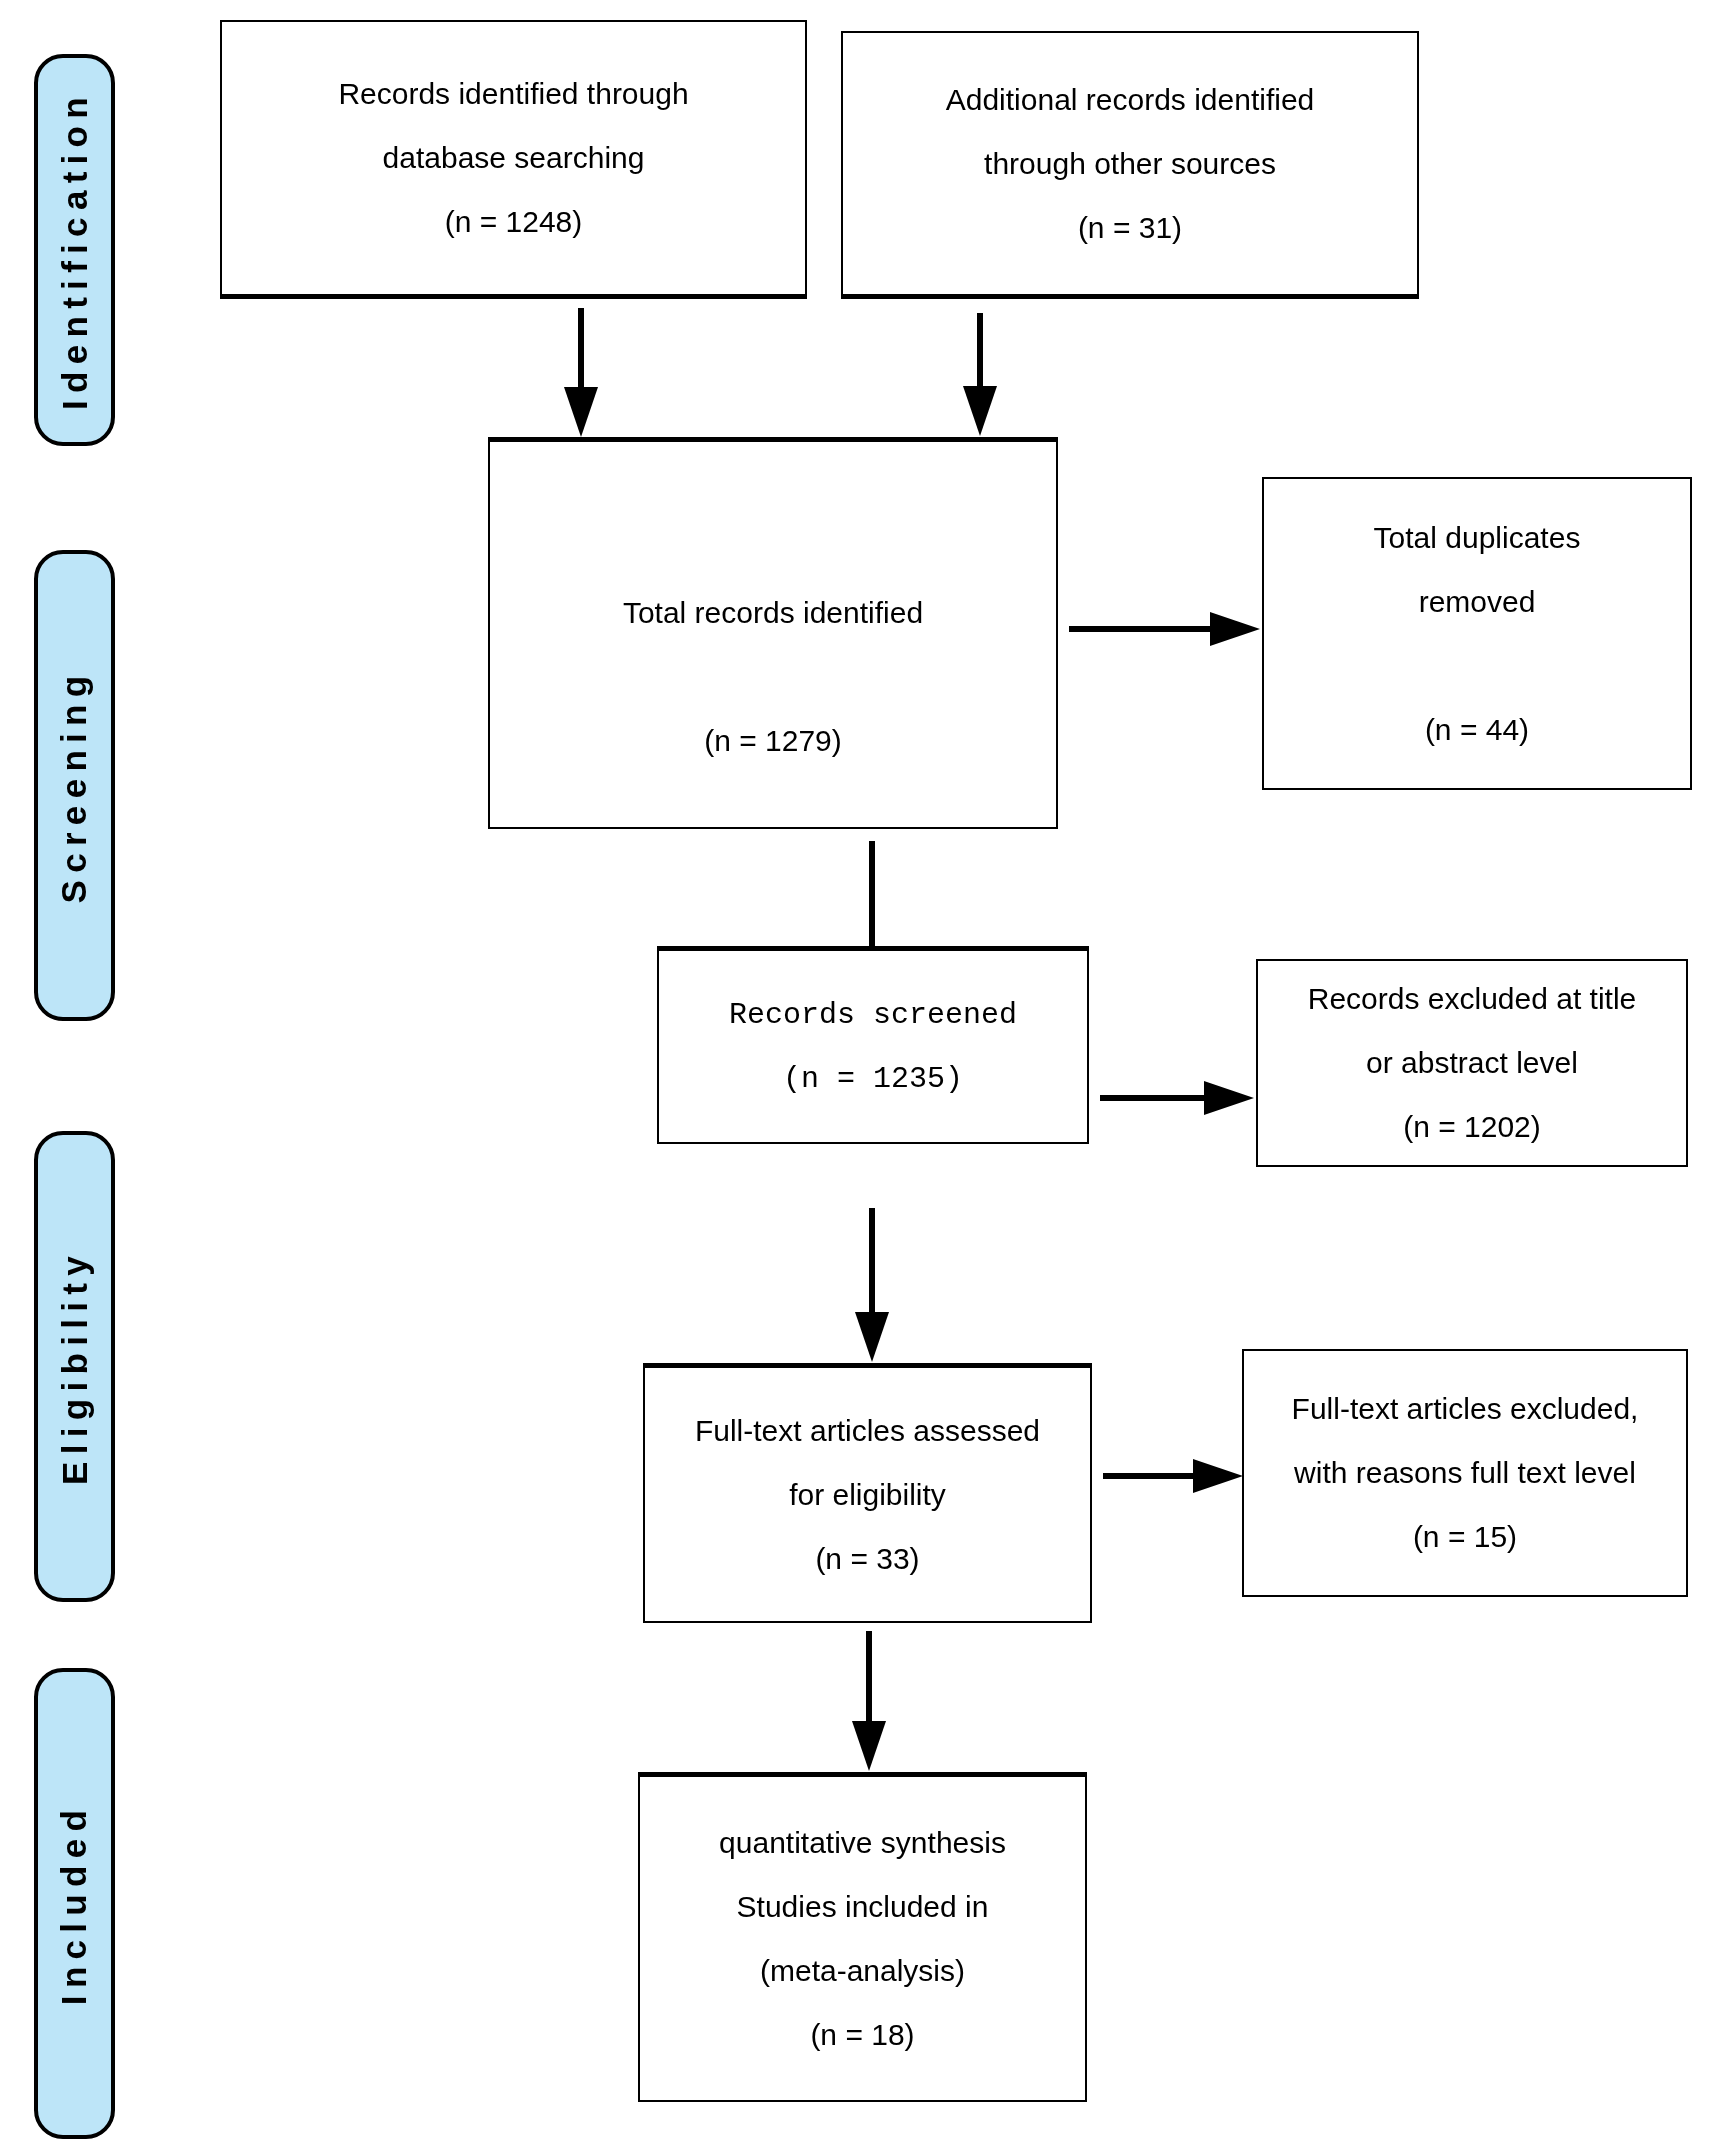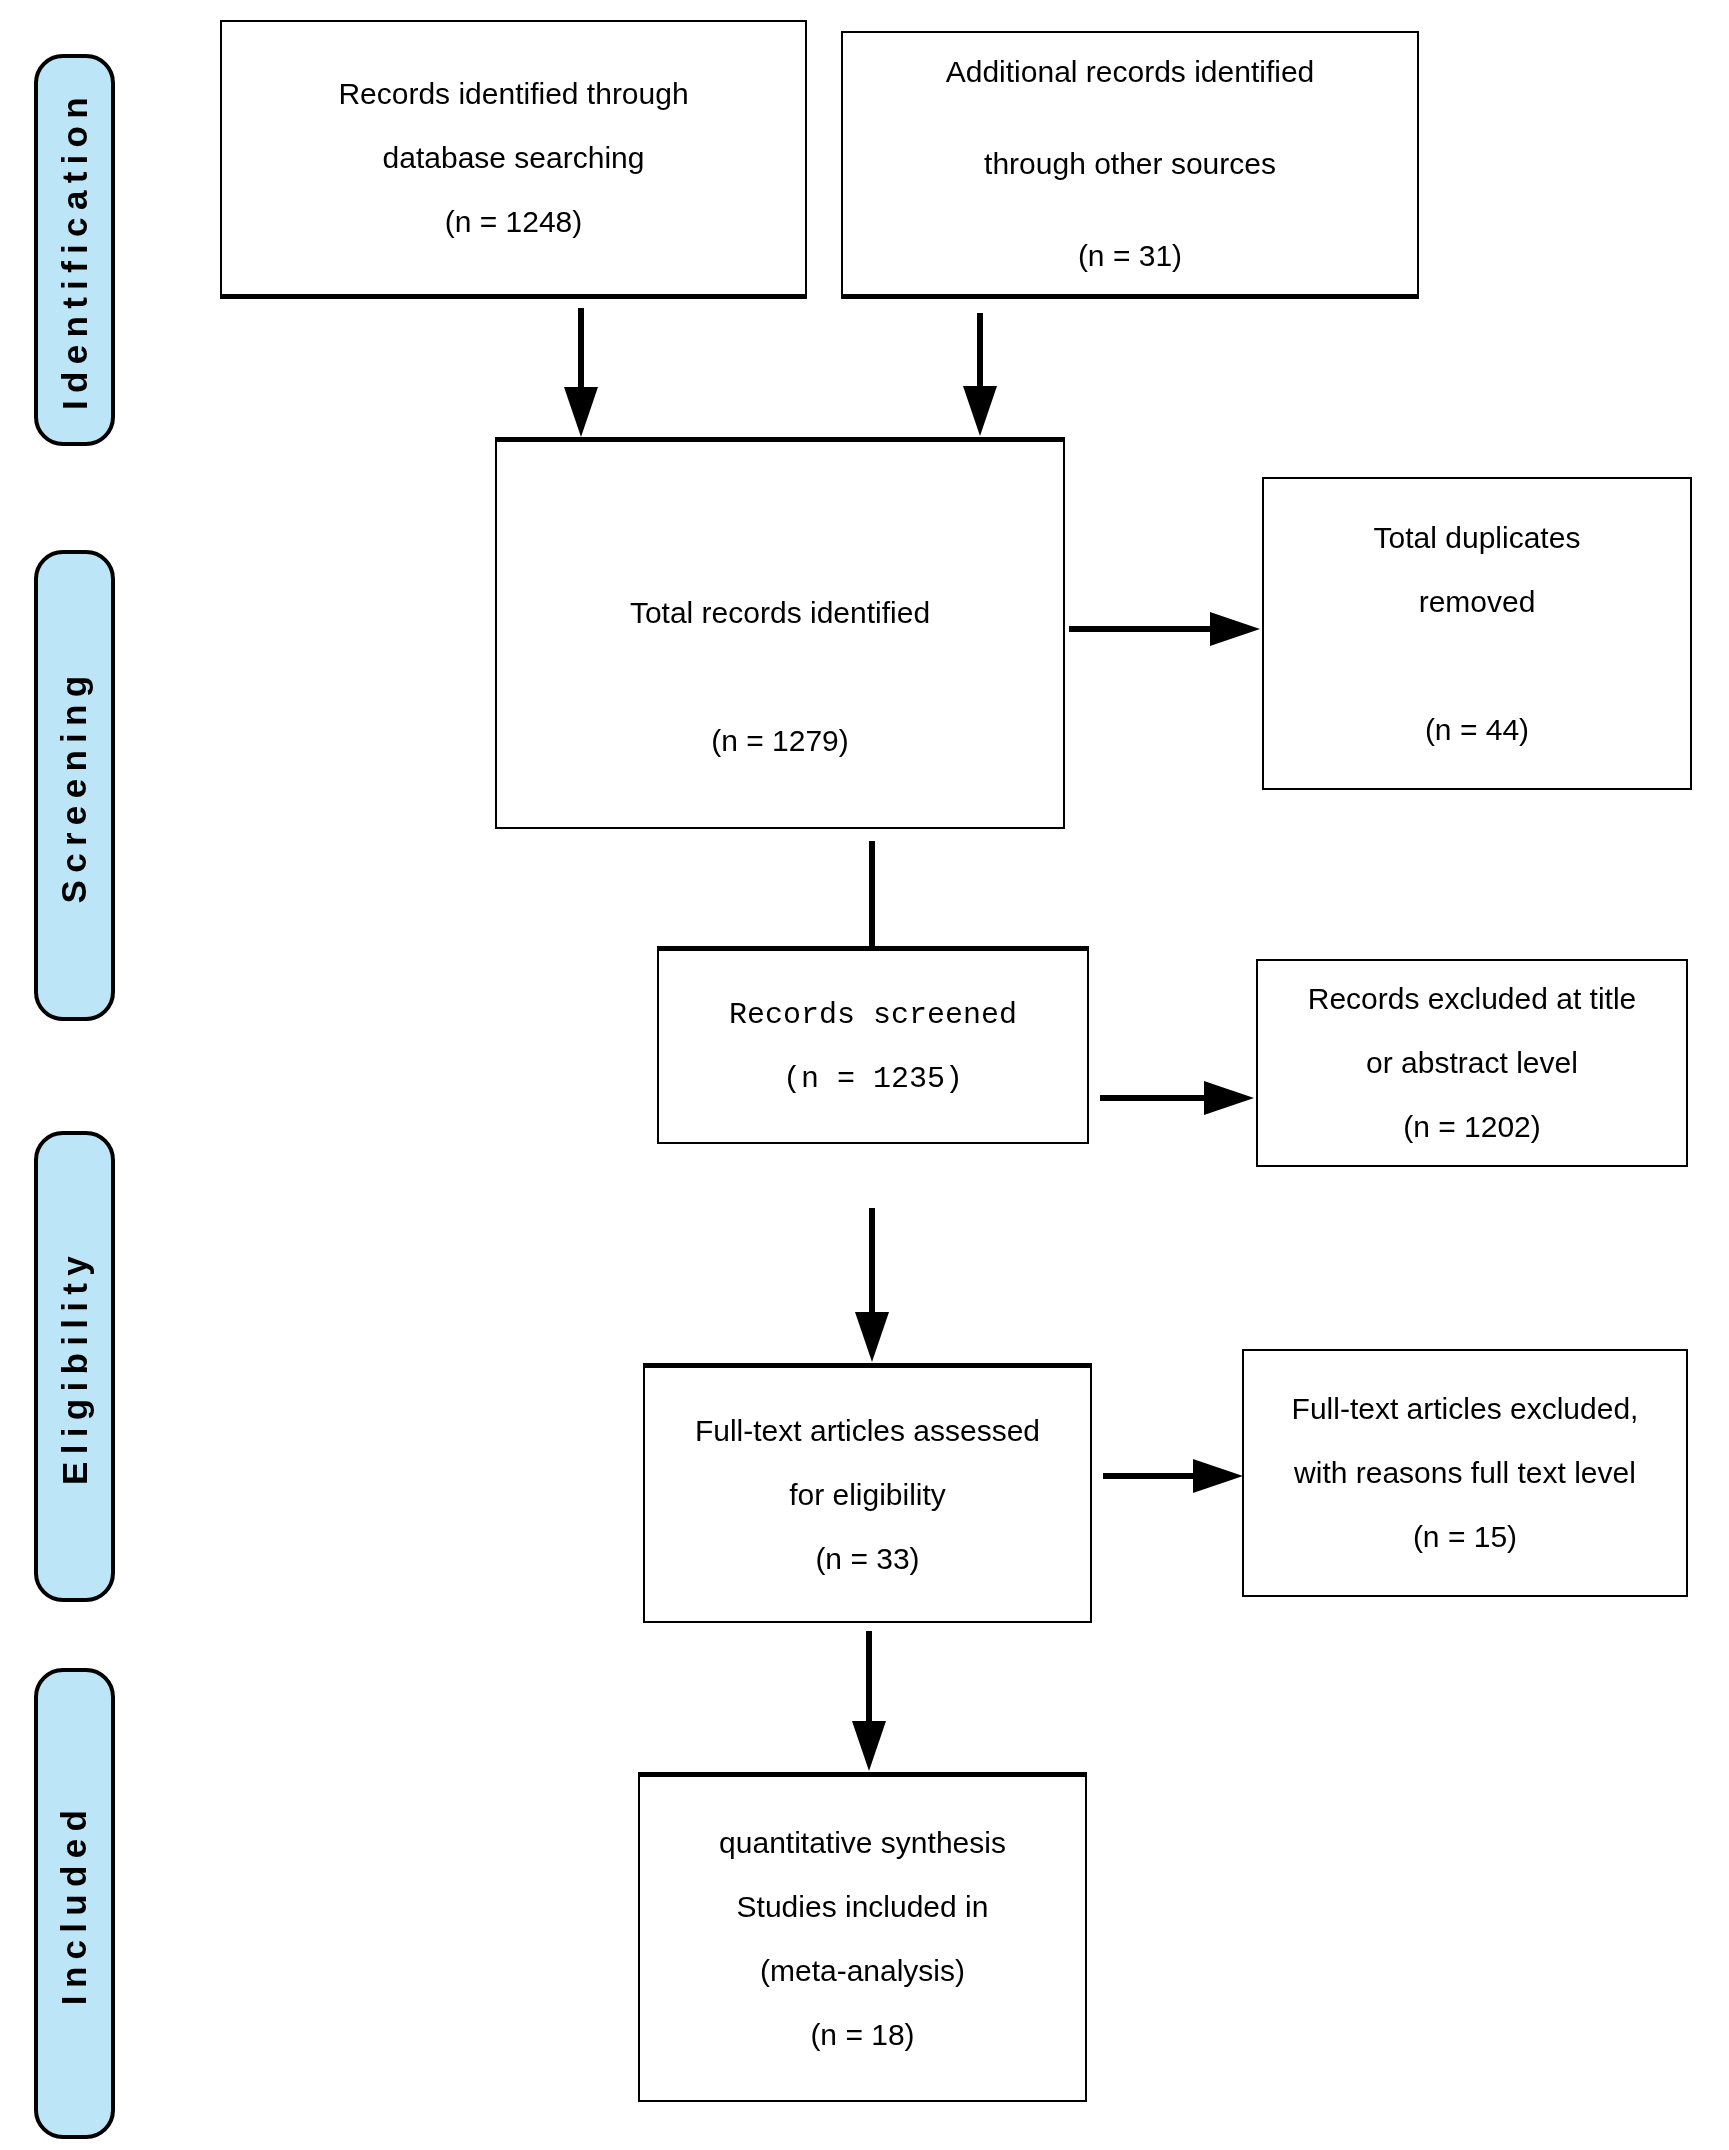--- a/index.html
+++ b/index.html
@@ -75,30 +75,30 @@
   <div class="stage" style="top: 1668px; height: 471px; background-color: rgb(189, 229, 248);">
     <span class="stage-label">Included</span>
   </div>
 
   <div class="box thick-bottom" style="left:220px;top:20px;width:587px;height:279px;">
     <div class="line">Records identified through</div>
     <div class="line">database searching</div>
     <div class="line">(n = 1248)</div>
   </div>
 
-  <div class="box thick-bottom" style="left:841px;top:31px;width:578px;height:268px;gap:28px;">
+  <div class="box thick-bottom" style="left:841px;top:31px;width:578px;height:268px;">
     <div class="line">Additional records identified</div>
     <div class="line">through other sources</div>
     <div class="line">(n = 31)</div>
   </div>
 
   <div class="varrow" style="left:578px;top:308px;height:79px;"></div>
   <div class="varrow" style="left:977px;top:313px;height:73px;"></div>
 
-  <div class="box thick-top" style="left:488px;top:437px;width:570px;height:392px;padding-top:85px;margin-left:7px;">
+  <div class="box thick-top" style="left:488px;top:437px;width:570px;height:392px;padding-top:85px;">
     <div class="line">Total records identified</div>
     <div class="line"></div>
     <div class="line">(n = 1279)</div>
   </div>
 
   <div class="harrow" style="left:1069px;top:626px;width:141px;"></div>
 
   <div class="box" style="left:1262px;top:477px;width:430px;height:313px;">
     <div class="line">Total duplicates</div>
     <div class="line">removed</div>

